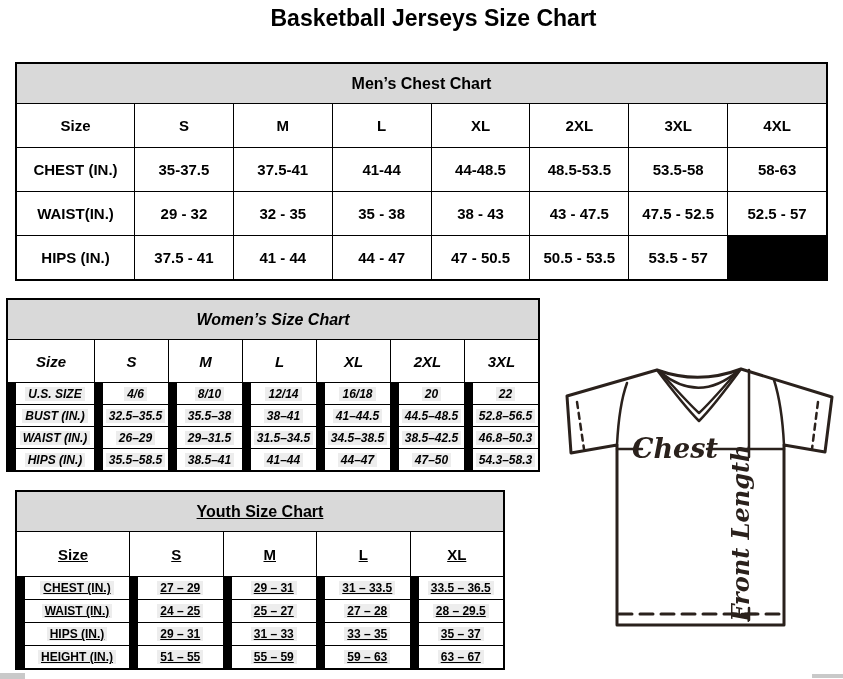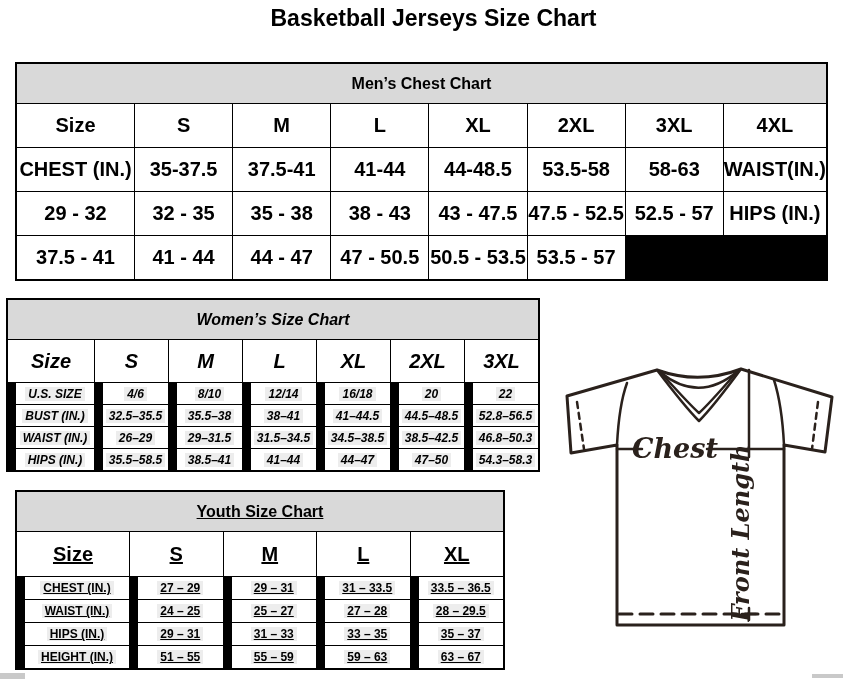--- a/index.html
+++ b/index.html
@@ -15,21 +15,21 @@
   .tbl-head{
     background:#d9d9d9;height:39px;border-bottom:1px solid #000;
     display:flex;align-items:center;justify-content:center;
     font-weight:bold;font-size:16px;color:#000;
   }
   .grid{display:grid;background:#000;gap:1px;}
   .cell{
     background:#fff;display:flex;align-items:center;justify-content:center;
     font-weight:bold;color:#000;white-space:nowrap;
   }
-  .f15{font-size:20px;}
+  .f15{font-size:15px;}
   .f12{font-size:12px;margin-left:8px;}
   .hl{background:#ededed;padding:0 3px;}
   
   #men{left:15px;top:62px;width:809px;}
   #men .grid{grid-template-columns:117px repeat(7,1fr);grid-auto-rows:43px;}
   
   #women{left:6px;top:298px;width:530px;font-style:italic;}
   #women .grid{grid-template-columns:86px repeat(6,1fr);grid-template-rows:42px repeat(4,21px);}
   
   #youth{left:15px;top:490px;width:486px;text-decoration:underline;}
@@ -59,20 +59,21 @@
     <div class="cell f15">XL</div>
     <div class="cell f15">2XL</div>
     <div class="cell f15">3XL</div>
     <div class="cell f15">4XL</div>
 
     <div class="cell f15">CHEST (IN.)</div>
     <div class="cell f15">35-37.5</div>
     <div class="cell f15">37.5-41</div>
     <div class="cell f15">41-44</div>
     <div class="cell f15">44-48.5</div>
+    <div class="cell f15">48.5-53.5</div>
     <div class="cell f15">53.5-58</div>
     <div class="cell f15">58-63</div>
 
     <div class="cell f15">WAIST(IN.)</div>
     <div class="cell f15">29 - 32</div>
     <div class="cell f15">32 - 35</div>
     <div class="cell f15">35 - 38</div>
     <div class="cell f15">38 - 43</div>
     <div class="cell f15">43 - 47.5</div>
     <div class="cell f15">47.5 - 52.5</div>

